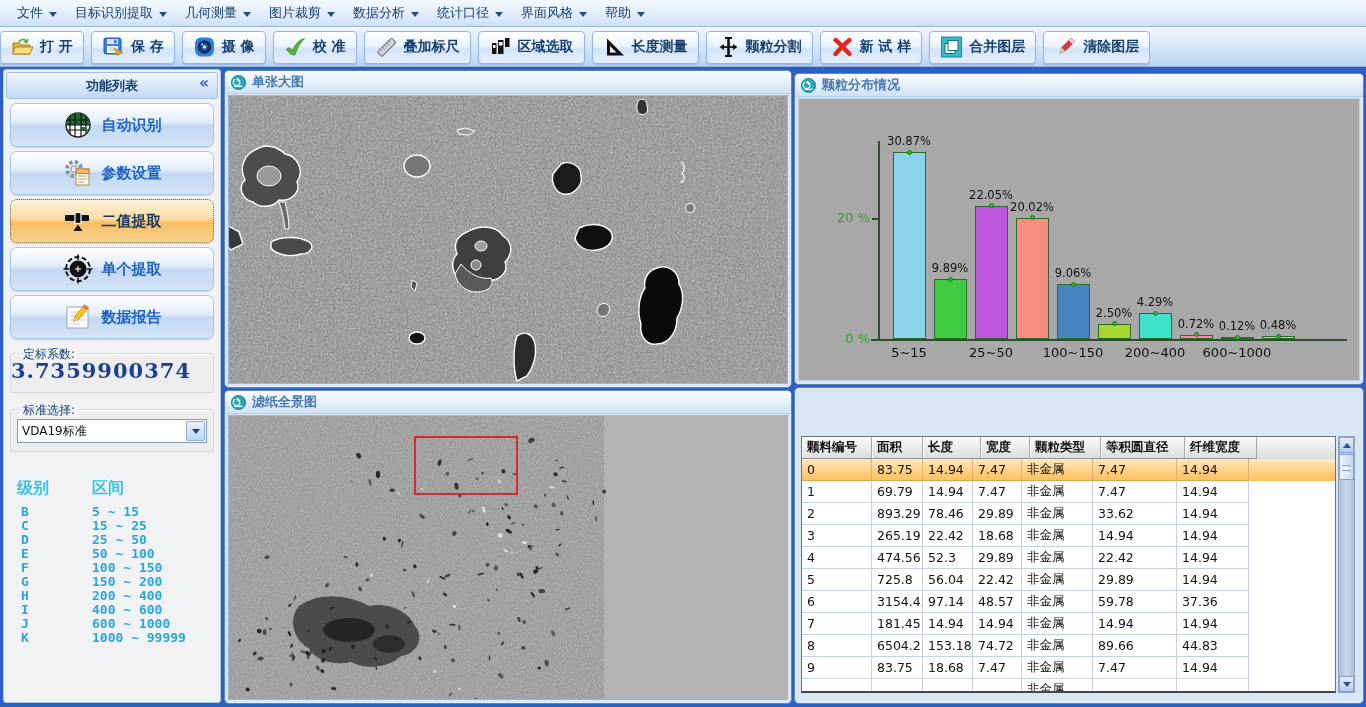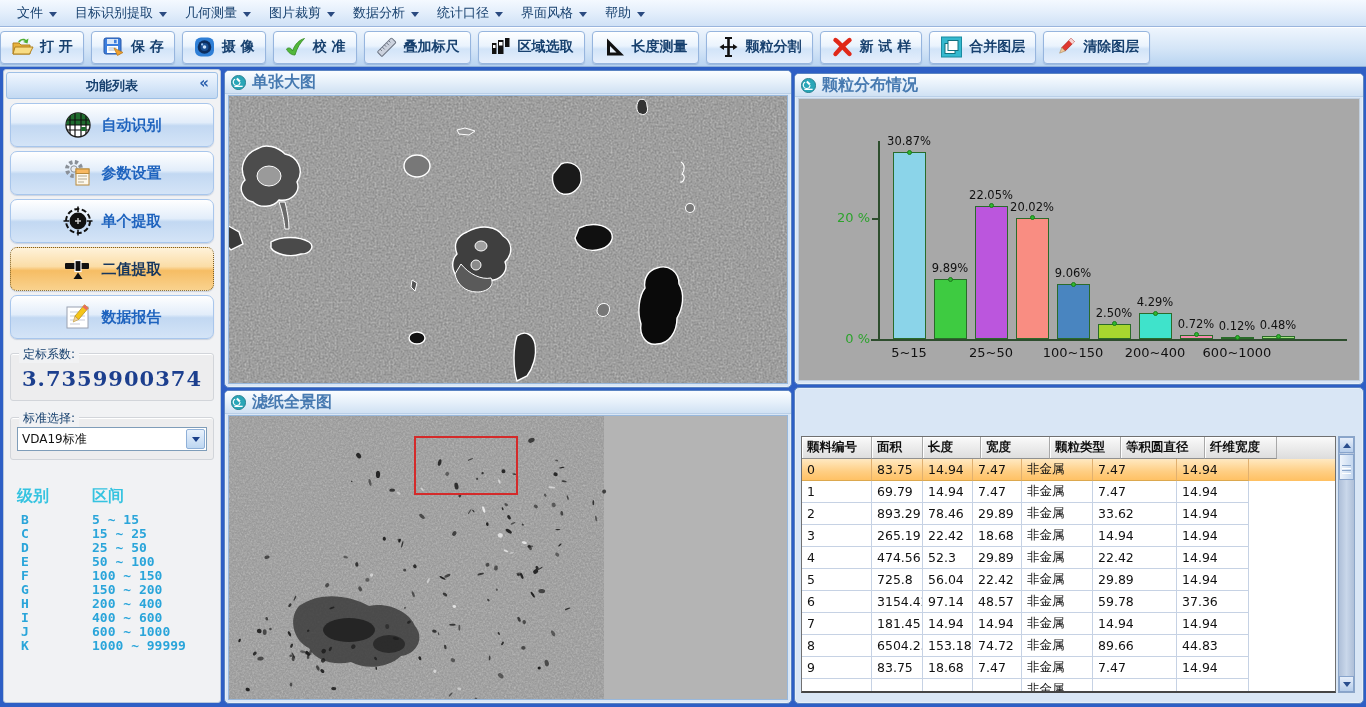--- a/index.html
+++ b/index.html
@@ -59,21 +59,21 @@
   .side-btn.active{
     background:linear-gradient(180deg,#fef2da 0%,#fbdda6 44%,#f6bd64 54%,#f9d28e 100%);
     border:1px dotted #7c6026;
   }
   .side-btn.active .blabel{color:#17375e;}
   .group{position:relative;margin:10px 6px 0 6px;border:1px solid #d2d5da;border-radius:3px;
     background:#ededee;box-shadow:inset 0 1px 0 #ffffff;}
   .group-label{position:absolute;top:-8px;left:8px;padding:0 4px;background:#f1f2f4;
     font-size:12px;color:#17406e;}
   .calib-value{
-    text-align:center;padding:12px 0 9px 0;
+    text-align:left;padding:4px 0 9px 0;
     font-family:"DejaVu Serif","Liberation Serif",serif;
     font-size:21px;font-weight:bold;color:#1c3f8e;letter-spacing:1px;
   }
   .combo{margin:9px 6px 8px 6px;height:22px;background:#fff;border:1px solid #7f9db9;
     display:flex;align-items:center;position:relative;cursor:pointer;}
   .combo-text{flex:1;font-size:12px;color:#111;padding-left:4px;}
   .combo-btn{width:17px;height:18px;margin-right:1px;border:1px solid #8fb0d8;border-radius:2px;
     background:linear-gradient(180deg,#eaf2fc,#bdd6f1);display:flex;align-items:center;justify-content:center;}
   .combo-arrow{width:0;height:0;border-left:4px solid transparent;border-right:4px solid transparent;
     border-top:5px solid #1a3f8a;}
@@ -84,21 +84,21 @@
   .lv-row{display:flex;font-size:13px;font-weight:bold;color:#2aa5da;height:14px;line-height:14px;
     font-family:"DejaVu Sans Mono","Liberation Mono",monospace;}
   .lv-row .c1{width:38px;padding-left:4px;}
   .lv-row .c2{padding-left:33px;}
   
   .panel{position:absolute;border:1px solid #5b84c2;border-radius:5px;background:#d9e6f5;
     box-shadow:0 0 0 1px rgba(255,255,255,.35) inset;}
   .panel-head{height:22px;border-radius:4px 4px 0 0;border-bottom:1px solid #b9cfe8;
     background:linear-gradient(180deg,#fbfdff 0%,#e6f0fa 50%,#d0e1f3 100%);
     display:flex;align-items:center;padding-left:6px;gap:6px;}
-  .panel-title{font-size:16px;font-weight:600;color:#4679b0;}
+  .panel-title{font-size:13px;font-weight:600;color:#4679b0;}
   .phicon{width:15px;height:15px;}
   .phicon svg{width:100%;height:100%;display:block;}
   .panel-body{position:absolute;left:3px;right:3px;top:24px;bottom:3px;}
   .img-frame{position:absolute;inset:0;border:1px solid #98b8dc;background:#8e8e8e;overflow:hidden;}
   .img-frame svg{display:block;}
   
   .chart-canvas{position:absolute;inset:0;border:1px solid #c2cfde;background:#a8a8a8;overflow:hidden;}
   .bar{position:absolute;border:1px solid #2a6b2a;box-sizing:border-box;}
   .bar-label{position:absolute;width:64px;text-align:center;font-size:11.5px;color:#111;}
   .bar-marker{position:absolute;width:5px;height:5px;border-radius:50%;background:#2eb82e;border:1px solid #1c7a1c;box-sizing:border-box;}
@@ -318,40 +318,40 @@
           <svg viewBox="0 0 30 30">
             <circle cx="11" cy="11" r="7" fill="none" stroke="#8a9098" stroke-width="4" stroke-dasharray="3.2 2.4"></circle>
             <circle cx="11" cy="11" r="3.2" fill="#e8ecf2" stroke="#8a9098"></circle>
             <rect x="13" y="11" width="13" height="16" fill="#fdf8ec" stroke="#b88a3c"></rect>
             <rect x="13" y="11" width="13" height="4.5" fill="#f8b860" stroke="#b88a3c"></rect>
             <path d="M15,18 h9 M15,21 h9 M15,24 h6" stroke="#b0a890" stroke-width="1"></path>
           </svg>
         </span>
         <span class="blabel">参数设置</span>
       </div>
+      <div class="side-btn active">
+        <span class="bic">
+          <svg viewBox="0 0 30 30">
+            <rect x="2" y="9" width="24" height="6" rx="1" fill="#111"></rect>
+            <rect x="12" y="6.5" width="6" height="11" fill="#111" stroke="#fff" stroke-width="1.2"></rect>
+            <path d="M10.5,25 h9 l-4.5,-6.5 Z" fill="#111"></path>
+          </svg>
+        </span>
+        <span class="blabel">二值提取</span>
+      </div>
       <div class="side-btn">
         <span class="bic">
           <svg viewBox="0 0 30 30">
             <circle cx="15" cy="15" r="8.5" fill="#111"></circle>
             <circle cx="15" cy="15" r="12" fill="none" stroke="#111" stroke-width="2" stroke-dasharray="5 2.5"></circle>
             <path d="M15,0.5 V6 M15,24 V29.5 M0.5,15 H6 M24,15 H29.5" stroke="#111" stroke-width="1.6"></path>
             <path d="M12,15 h6 M15,12 v6" stroke="#cfcfcf" stroke-width="1.4"></path>
           </svg>
         </span>
         <span class="blabel">单个提取</span>
-      </div>
-      <div class="side-btn active">
-        <span class="bic">
-          <svg viewBox="0 0 30 30">
-            <rect x="2" y="9" width="24" height="6" rx="1" fill="#111"></rect>
-            <rect x="12" y="6.5" width="6" height="11" fill="#111" stroke="#fff" stroke-width="1.2"></rect>
-            <path d="M10.5,25 h9 l-4.5,-6.5 Z" fill="#111"></path>
-          </svg>
-        </span>
-        <span class="blabel">二值提取</span>
       </div>
       <div class="side-btn">
         <span class="bic">
           <svg viewBox="0 0 30 30">
             <rect x="4" y="5" width="21" height="21" fill="#fff" stroke="#9aa2b2"></rect>
             <path d="M7,10 h15 M7,14 h15 M7,18 h15 M7,22 h10" stroke="#c8ccd8" stroke-width="1.2"></path>
             <g transform="rotate(40 17 12)">
               <rect x="14.5" y="2" width="5" height="15" fill="#f5c518" stroke="#b8901c" stroke-width="0.7"></rect>
               <rect x="14.5" y="2" width="5" height="3" fill="#e86c60"></rect>
               <path d="M14.5,17 h5 l-2.5,5.5 Z" fill="#f0d0a0" stroke="#b8901c" stroke-width="0.5"></path>
@@ -726,21 +726,21 @@
   </div>
 </div>
 
 <div class="panel" style="left:794px;top:387px;width:568px;height:315px;">
   <div class="panel-body" style="top:22px;">
     <div class="grid" id="stats-grid">
         <div class="gridhead">
           <span class="gh-cell" style="width: 70px;">颗料编号</span>
           <span class="gh-cell" style="width: 51px;">面积</span>
           <span class="gh-cell" style="width: 58px;">长度</span>
-          <span class="gh-cell" style="width: 69px;">宽度</span>
+          <span class="gh-cell" style="width: 49px;">宽度</span>
           <span class="gh-cell" style="width: 71px;">颗粒类型</span>
           <span class="gh-cell" style="width: 84px;">等积圆直径</span>
           <span class="gh-cell" style="width: 72px;">纤维宽度</span>
         </div>
         <div class="gridrow selected">
           <span class="gr-cell" style="width: 70px;">0</span>
           <span class="gr-cell" style="width: 51px;">83.75</span>
           <span class="gr-cell" style="width: 50px;">14.94</span>
           <span class="gr-cell" style="width: 49px;">7.47</span>
           <span class="gr-cell" style="width: 71px;">非金属</span>

